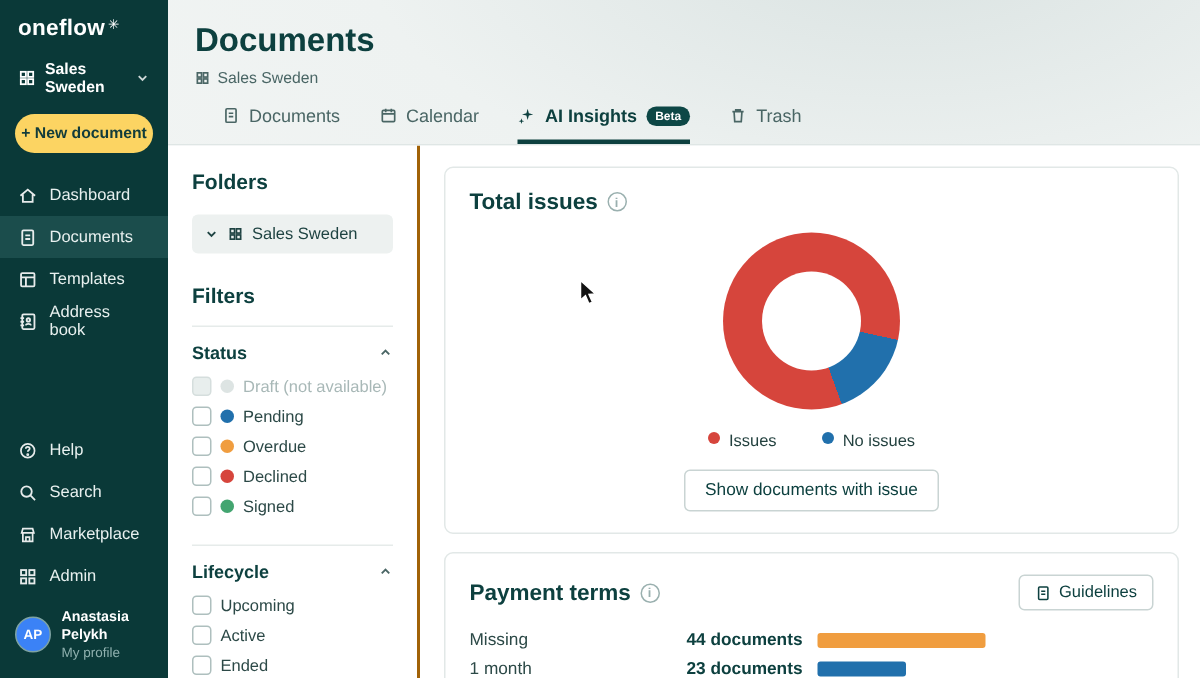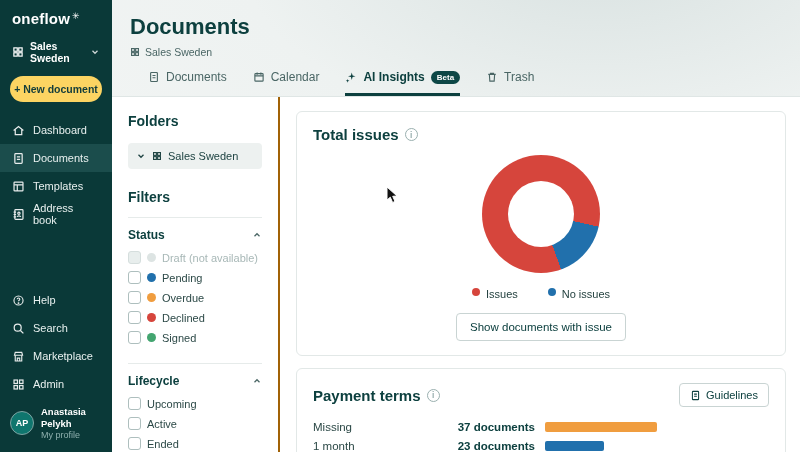--- a/index.html
+++ b/index.html
@@ -15,21 +15,21 @@
   .workspace { display:flex; align-items:center; gap:6px; padding:4px 12px 2px; font-size:10.5px; font-weight:700; cursor:pointer; }
   .workspace svg { flex:none; }
   .workspace .chev { margin-left:auto; opacity:.8; }
   .newdoc { margin:10px 10px 14px; height:26px; border:none; border-radius:14px; background:#fcd462; color:#123c3b;
             font-family:inherit; font-size:10.5px; font-weight:700; cursor:pointer; }
   .navitem { display:flex; align-items:center; gap:8px; height:28px; padding:0 12px; font-size:11px; cursor:pointer; color:#e8f0ef; }
   .navitem svg { flex:none; opacity:.9; }
   .navitem.active { background:#1b4d4c; }
   .spacer { flex:1; }
   .profile { display:flex; align-items:center; gap:7px; padding:8px 10px 12px; cursor:pointer; }
-  .avatar { width:24px; height:24px; flex:none; border-radius:50%; border:1.5px solid #7ea3a2; background:#0f766e;
+  .avatar { width:24px; height:24px; flex:none; border-radius:50%; border:1.5px solid #7ea3a2; background:#3b82f6;
             display:flex; align-items:center; justify-content:center; font-size:9px; font-weight:700; color:#fff; }
   .pname { font-size:9.5px; font-weight:700; line-height:1.25; }
   .plink { font-size:9px; color:#8fb0ae; font-weight:400; }
 
   
   .main { flex:1; display:flex; flex-direction:column; min-width:0; }
   .main-header { padding:14px 0 0 18px; }
   .page-title { font-size:22px; font-weight:700; color:#0d403f; }
   .breadcrumb { display:flex; align-items:center; gap:5px; margin-top:6px; font-size:10.5px; color:#4a6665; }
   .tabs { display:flex; gap:26px; padding:12px 0 0 36px; border-bottom:1px solid #dfe6e5; }
@@ -335,21 +335,21 @@
               <svg class="ic" width="11" height="11" viewBox="0 0 16 16" fill="none" stroke="#0d403f" stroke-width="1.5">
                 <rect x="3.5" y="2" width="9" height="12" rx="1"></rect>
                   <path d="M6 6 h4 M6 9 h4"></path>
               </svg>
               <span>Guidelines</span>
             </button>
           </div>
           <div class="pt-rows">
             <div class="pt-row">
               <span class="pt-label">Missing</span>
-              <span class="pt-count">37 documents</span>
+              <span class="pt-count">44 documents</span>
               <span class="pt-bar" style="width: 112px; background: rgb(240, 157, 63);"></span>
             </div>
             <div class="pt-row">
               <span class="pt-label">1 month</span>
               <span class="pt-count">23 documents</span>
               <span class="pt-bar" style="width: 59px; background: rgb(33, 112, 172);"></span>
             </div>
 
           </div>
         </div>

